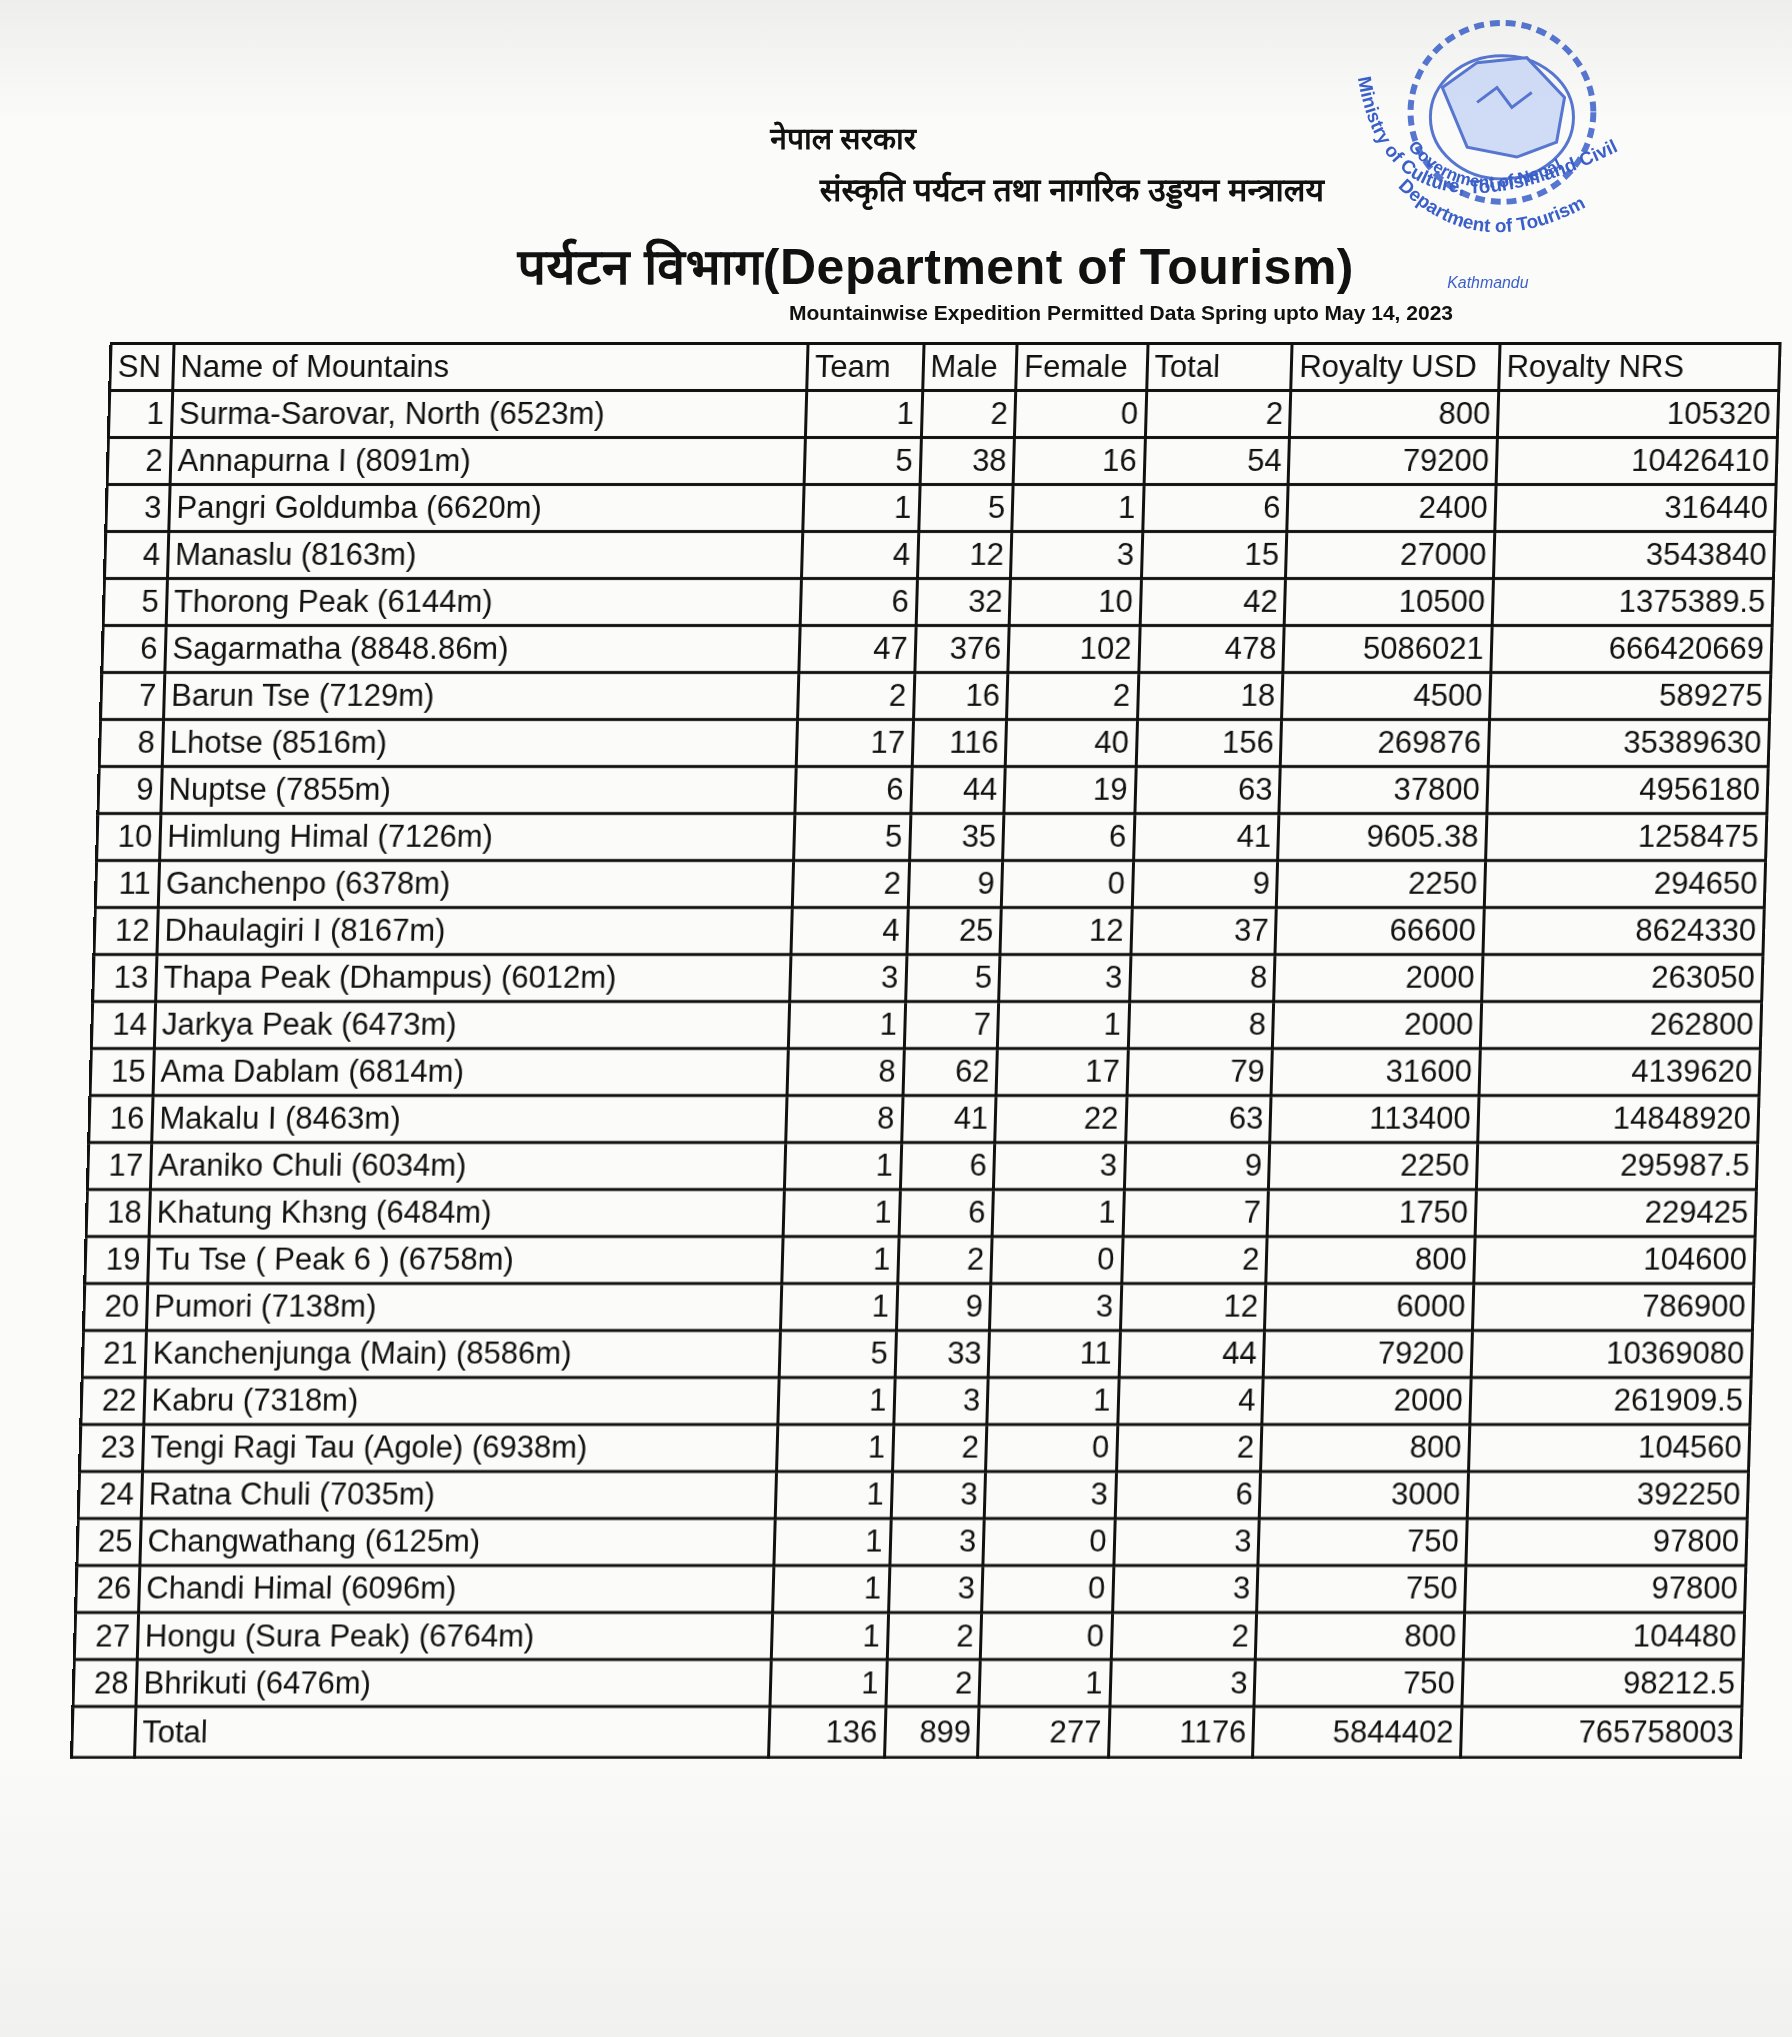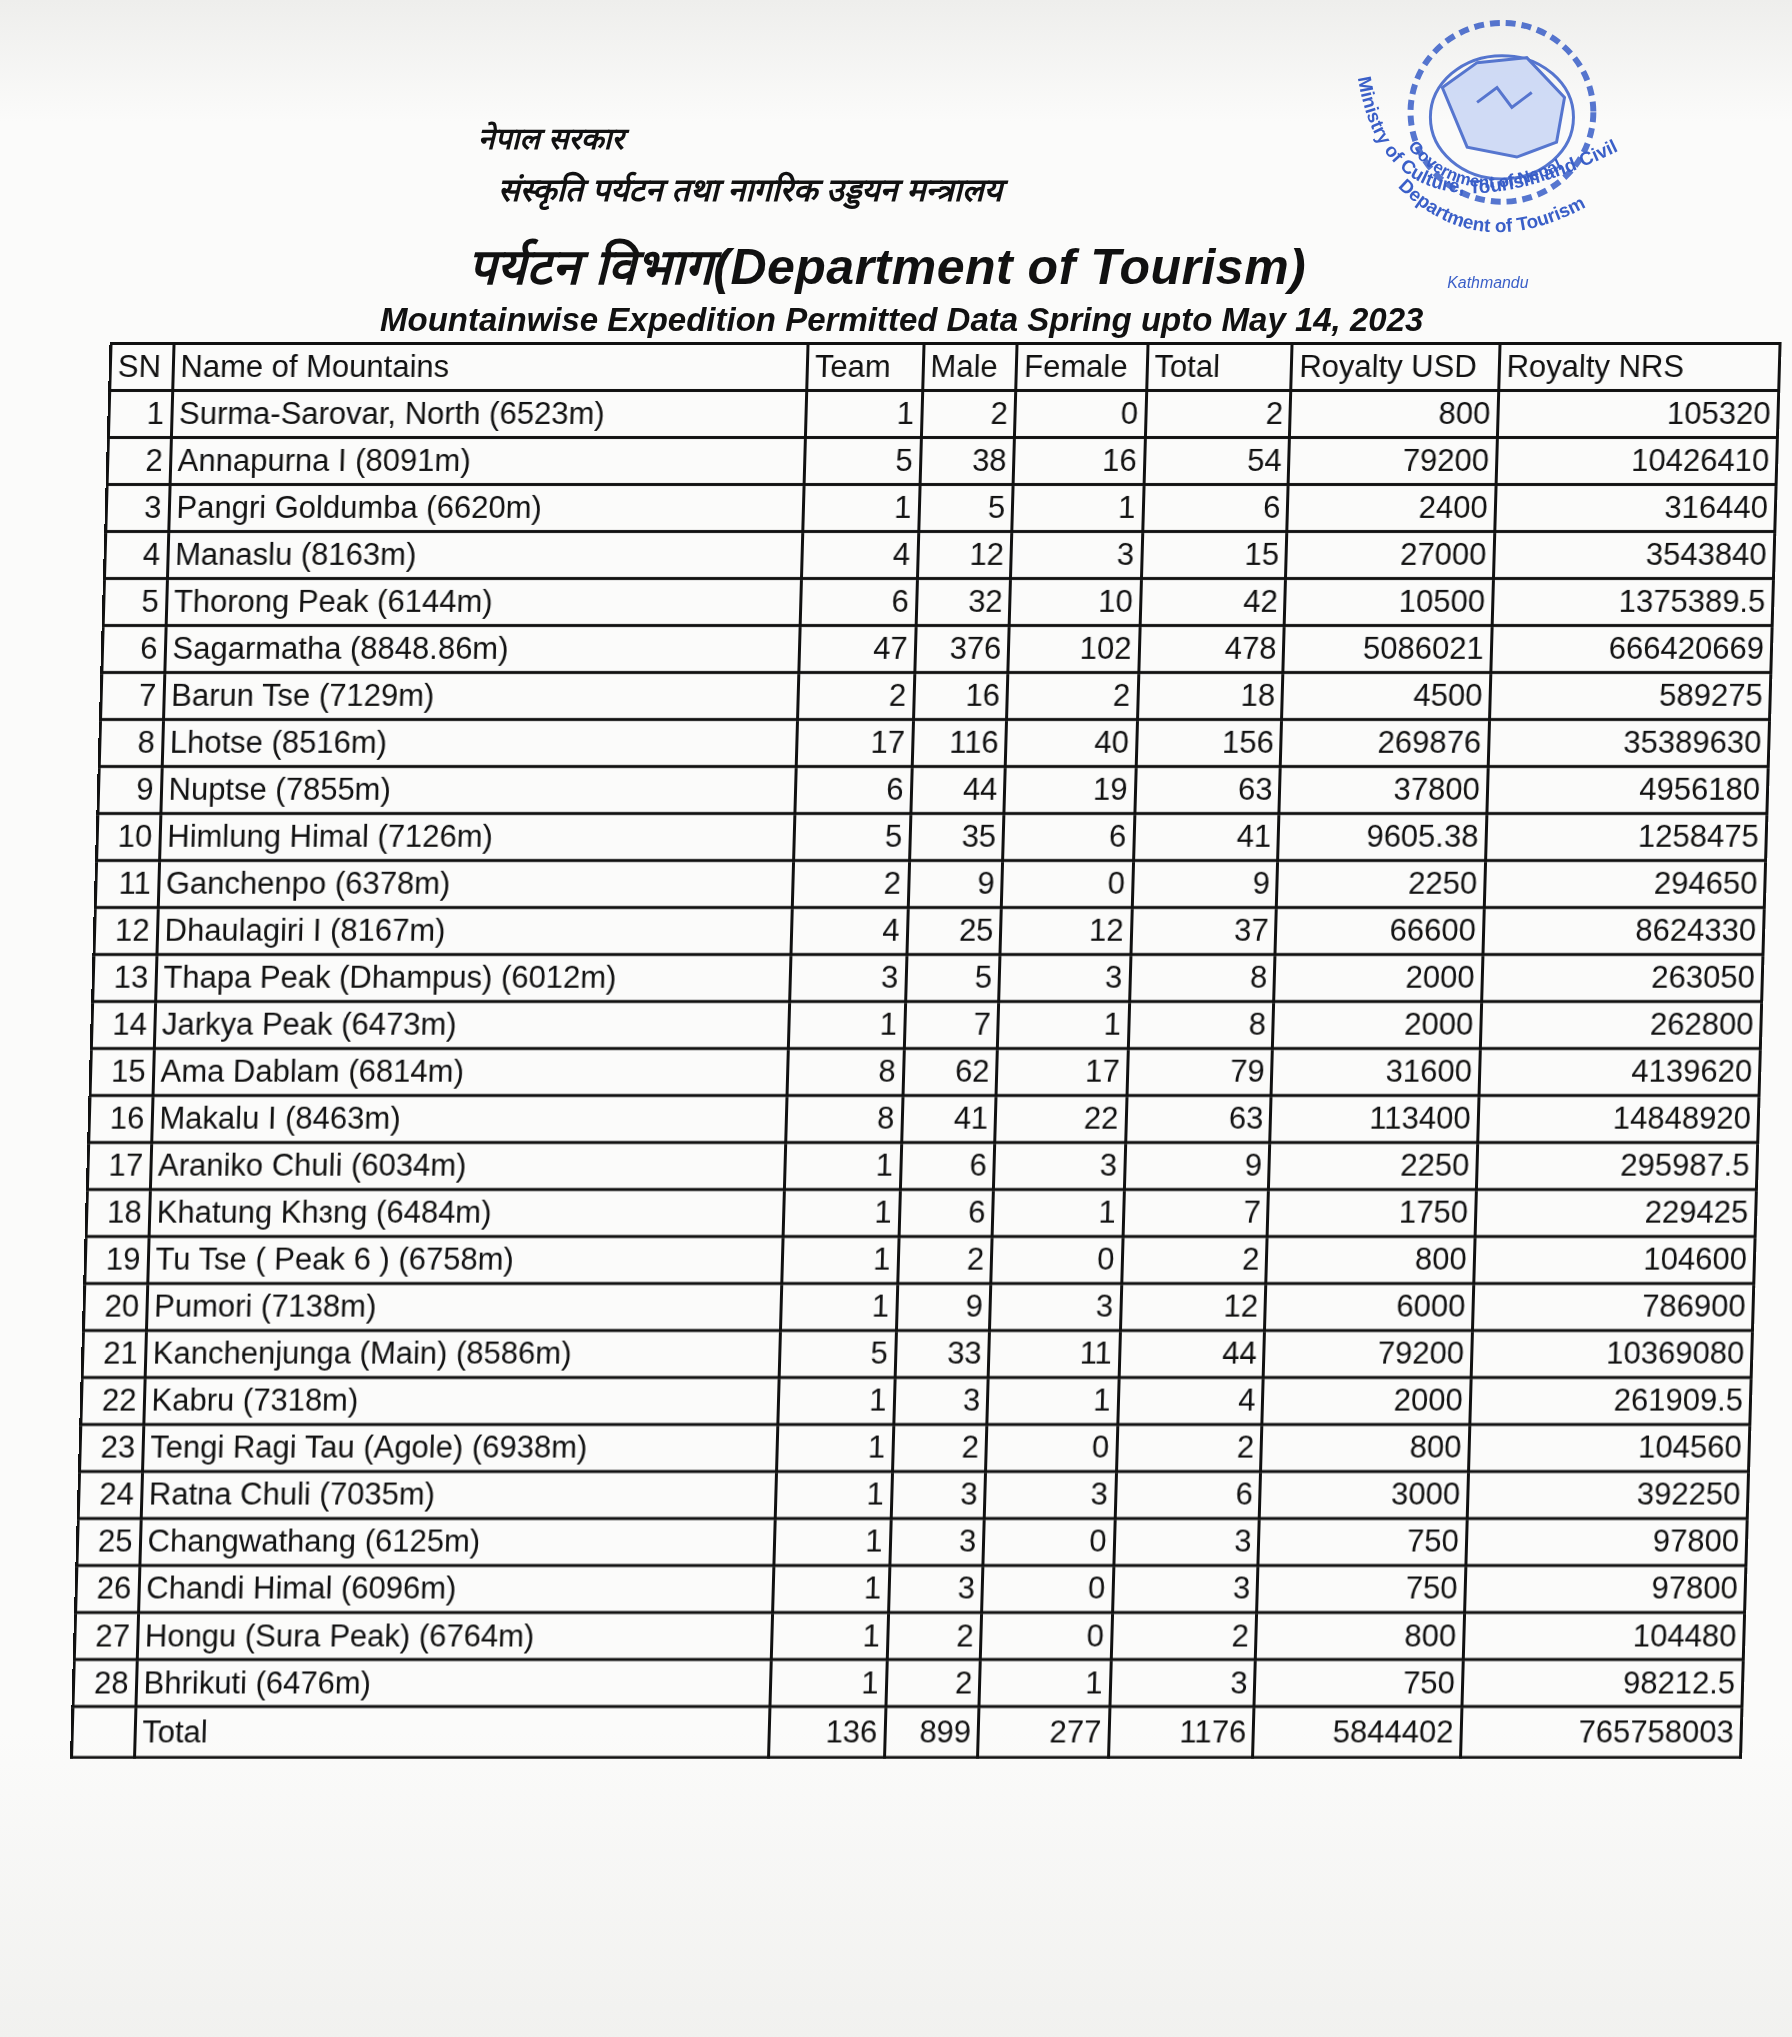--- a/index.html
+++ b/index.html
@@ -7,25 +7,25 @@
       width: 1793px; height: 2038px; overflow: hidden;
       background: #f7f7f6;
       font-family: "Liberation Sans", "DejaVu Sans", sans-serif;
       color: #111;
       position: relative;
     }
     .page-shade {
       position: absolute; inset: 0;
       background: linear-gradient(180deg, #eeeeec 0%, #fbfbfa 6%, #fbfbfa 85%, #f1f1ef 100%);
     }
-    .hdr { position: absolute; left: 0; width: 1793px; text-align: left; white-space: nowrap; font-style: italic; }
+    .hdr { position: absolute; left: 0; width: 1793px; text-align: right; white-space: nowrap; }
     .hdr-1 { top: 117px; left: 478px; width: 438px; font-size: 30px; font-weight: bold; }
     .hdr-2 { top: 167px; left: 498px; width: 826px; font-size: 32px; font-weight: bold; }
     .hdr-3 { top: 231px; left: 468px; width: 886px; font-size: 50px; font-weight: bold; letter-spacing: 0.5px; }
-    .hdr-4 { top: 301px; left: 380px; width: 1055px; font-size: 33px; font-weight: bold; }
+    .hdr-4 { top: 301px; left: 398px; width: 1055px; font-size: 21px; font-weight: bold; }
 
     .stamp { position: absolute; left: 1328px; top: 8px; width: 328px; height: 308px; color: #3a5fc8; }
     .stamp svg { width: 100%; height: 100%; }
 
     .table-wrap {
       position: absolute; left: 70px; top: 342px; width: 1672px;
       transform: perspective(2388px) rotateX(0deg) skewX(-1.6deg);
       transform-origin: bottom left;
     }
     table {

